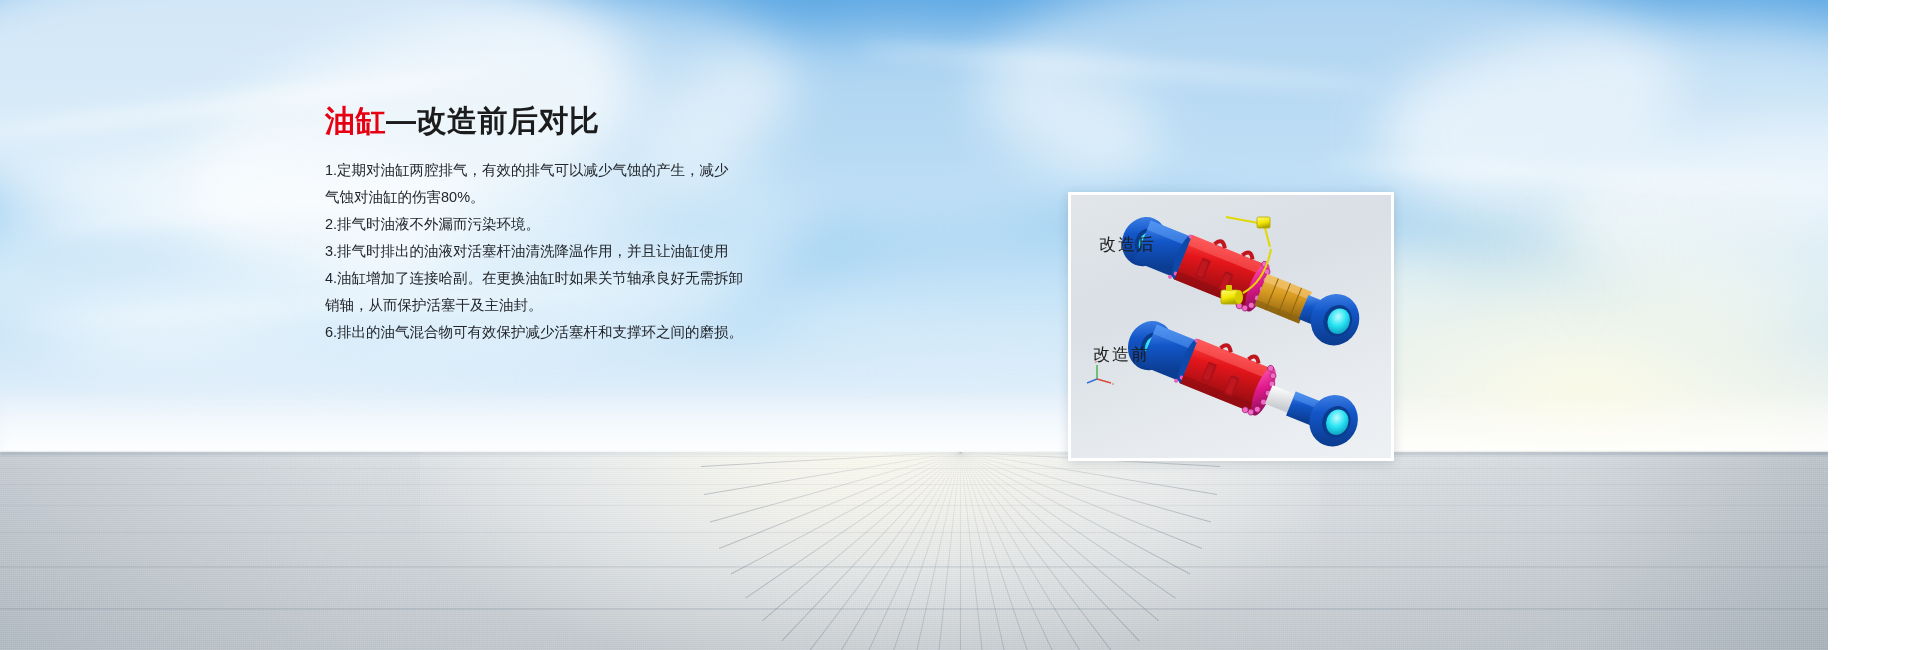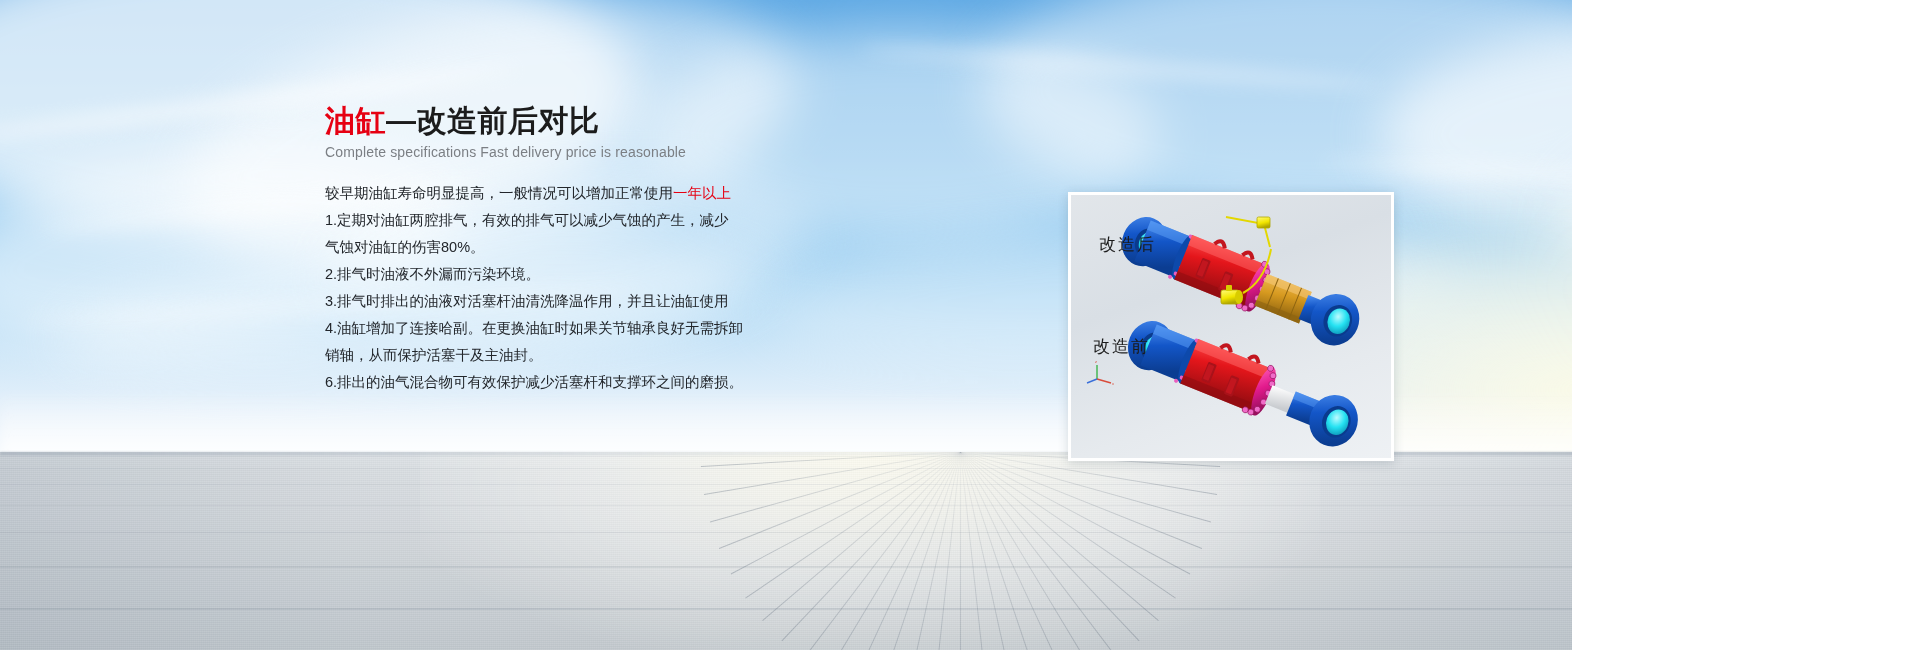--- a/index.html
+++ b/index.html
@@ -1,21 +1,21 @@
 <!DOCTYPE html>
 <html><head>
 <meta charset="utf-8">
 <style>
   html,body{margin:0;padding:0;}
   body{
     width:1920px;height:650px;overflow:hidden;
     font-family:"Liberation Sans","DejaVu Sans",sans-serif;
   }
   .banner{
-    position:relative;width:1572px;height:650px;overflow:hidden;
+    position:relative;width:1828px;height:650px;overflow:hidden;
     background:#fef9c3;
   }
 
   
   .sky{
     position:absolute;left:0;top:0;width:1920px;height:470px;
     background:
       linear-gradient(to bottom,
         #5fa9e4 0%, #69b0e6 12%, #79bbea 30%, #8fc8ef 48%,
         #aed8f4 63%, #cfe7f8 76%, #e8f2fb 88%, #f6fafd 97%, #fdfdfb 100%);
@@ -113,21 +113,21 @@
     background:linear-gradient(160deg,#e2e6ea 0%,#d9dfe5 35%,#e6eaee 70%,#eef1f4 100%);
     border:3px solid #ffffff;
     box-shadow:0 2px 10px rgba(40,60,80,.18);
     overflow:hidden;
   }
   .cadlabel{
     position:absolute;font-size:17px;color:#1b1b1b;letter-spacing:2px;
     font-family:Liberation Serif, serif;
   }
   .lbl-after{left:28px;top:38px;}
-  .lbl-before{left:22px;top:140px;}
+  .lbl-before{left:22px;top:148px;}
 
   .cadsvg{position:absolute;left:0;top:0;width:320px;height:263px;}
 </style>
 </head>
 <body>
 
 <div class="banner">
 
   <div class="sky">
     <div class="cloud cl1"></div>
@@ -193,23 +193,21 @@
         <div class="vline" style="left: 960px; transform: rotate(86.8deg);"></div>
       </div>
     <div class="grain"></div>
   </div>
   <div class="horizon-edge"></div>
 
   <div class="textcol">
     <div class="headline">
       <span class="hl-red">油缸</span><span>—改造前后对比</span>
     </div>
-    <div class="subtitle">Complete specifications Fast delivery price is reasonable</div>
     <div class="bodylist" id="bodylist">
-        <div class="bline"><span>较早期油缸寿命明显提高，一般情况可以增加正常使用</span><span class="em-red">一年以上</span></div>
         <div class="bline"><span>1.定期对油缸两腔排气，有效的排气可以减少气蚀的产生，减少</span></div>
         <div class="bline"><span>气蚀对油缸的伤害80%。</span></div>
         <div class="bline"><span>2.排气时油液不外漏而污染环境。</span></div>
         <div class="bline"><span>3.排气时排出的油液对活塞杆油清洗降温作用，并且让油缸使用</span></div>
         <div class="bline"><span>4.油缸增加了连接哈副。在更换油缸时如果关节轴承良好无需拆卸</span></div>
         <div class="bline"><span>销轴，从而保护活塞干及主油封。</span></div>
         <div class="bline"><span>6.排出的油气混合物可有效保护减少活塞杆和支撑环之间的磨损。</span></div>
       </div>
   </div>
 

